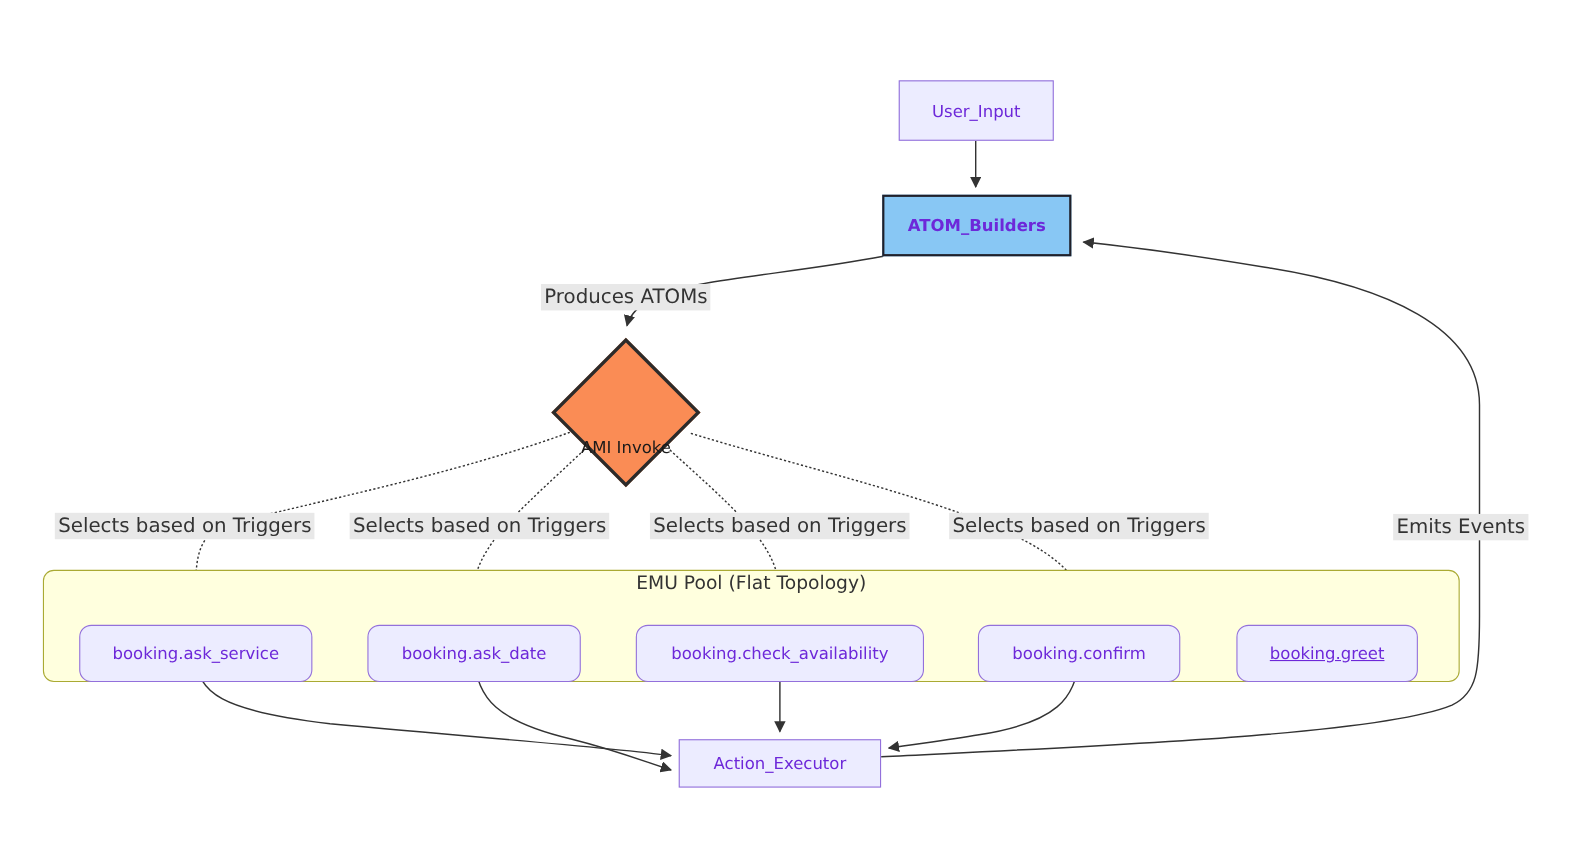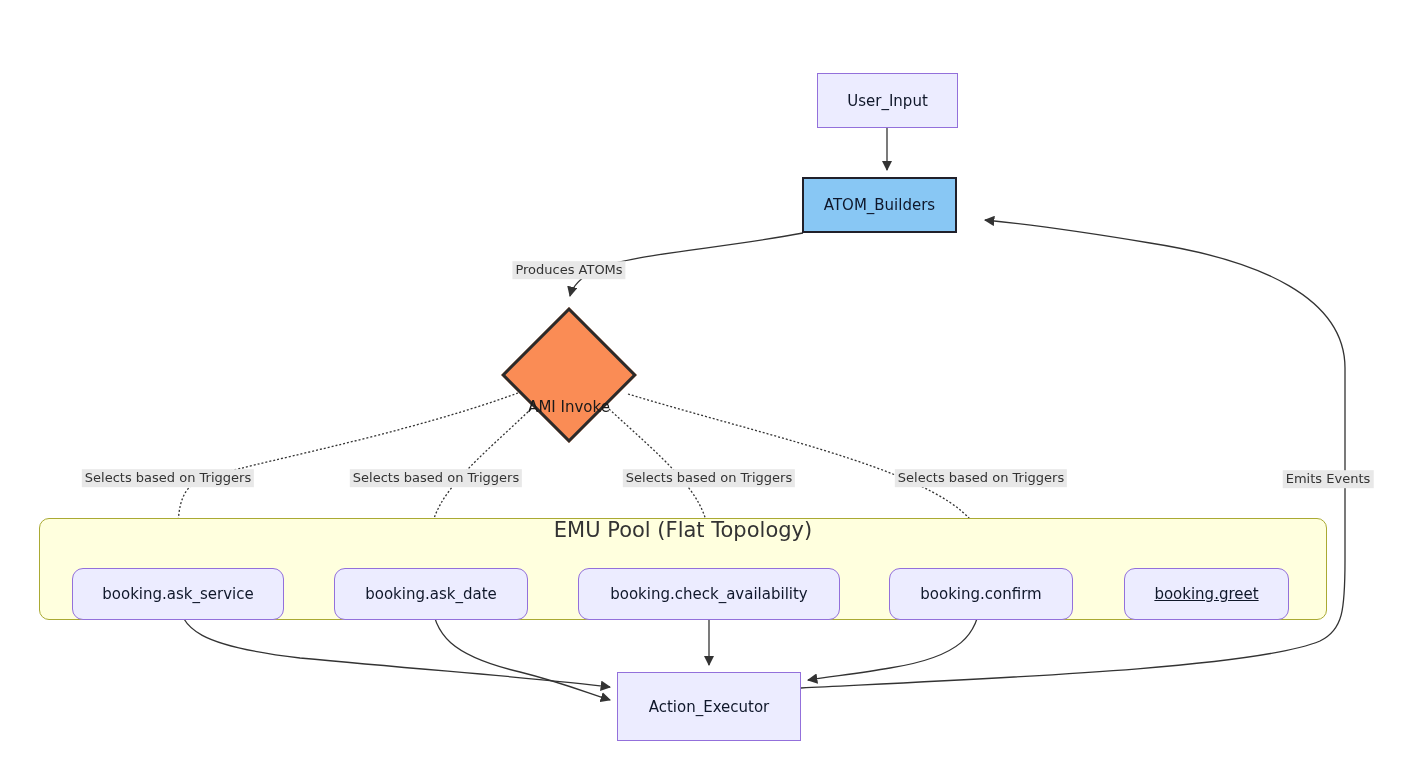--- a/index.html
+++ b/index.html
@@ -3,26 +3,26 @@
 <meta charset="utf-8">
 <style>
   html,body{margin:0;padding:0;background:#ffffff;}
   #canvas{
     position:relative;width:1428px;height:776px;background:#ffffff;overflow:hidden;
     font-family:"DejaVu Sans","Liberation Sans",sans-serif;color:#1a1a1a;
   }
   #edges{position:absolute;left:0;top:0;width:1428px;height:776px;}
   .node{
     position:absolute;display:flex;align-items:center;justify-content:center;
-    font-size:15px;color:#0f172a;text-align:center;box-sizing:border-box;
+    font-size:15px;color:#6d28d9;text-align:center;box-sizing:border-box;
     background:#ECECFF;border:1px solid #9370DB;
   }
   .node-user-input{left:817px;top:73px;width:141px;height:55px;}
-  .node-atom-builders{left:802px;top:177px;width:155px;height:56px;background:#88C7F4;border:2px solid #20202a;}
-  .node-action-executor{left:617px;top:672px;width:184px;height:69px;}
+  .node-atom-builders{left:802px;top:177px;width:172px;height:56px;background:#88C7F4;border:2px solid #20202a;font-weight:bold;}
+  .node-action-executor{left:617px;top:672px;width:184px;height:44px;}
   .emu{top:568px;height:52px;border-radius:11px;}
   .emu-ask-service{left:72px;width:212px;}
   .emu-ask-date{left:334px;width:194px;}
   .emu-check-availability{left:578px;width:262px;}
   .emu-confirm{left:889px;width:184px;}
   .emu-greet{left:1124px;width:165px;text-decoration:underline;}
   .diamond-shape{
     position:absolute;left:521px;top:327px;width:96px;height:96px;
     background:#FA8C55;border:3px solid #2b2b2b;transform:rotate(45deg);
     box-sizing:border-box;
@@ -30,25 +30,25 @@
   .diamond-label{
     position:absolute;left:569px;top:375px;transform:translate(-50%,-50%);
     font-size:15px;color:#1a1a1a;white-space:nowrap;margin-top:32px;
   }
   .pool{
     position:absolute;left:39px;top:518px;width:1288px;height:102px;
     background:#FFFFDE;border:1px solid #AAAA33;border-radius:10px;box-sizing:border-box;
   }
   .pool-title{
     position:absolute;left:683px;top:530px;transform:translate(-50%,-50%);
-    font-size:21px;color:#333333;white-space:nowrap;
+    font-size:17px;color:#333333;white-space:nowrap;
   }
   .edge-label{
     position:absolute;transform:translate(-50%,-50%);
-    background:#e8e8e8;color:#333333;font-size:13px;line-height:1.2;
+    background:#e8e8e8;color:#333333;font-size:18px;line-height:1.2;
     padding:1px 3px;white-space:nowrap;
   }
   .lbl-produces{left:569px;top:270px;}
   .lbl-selects-1{left:168px;top:478px;}
   .lbl-selects-2{left:436px;top:478px;}
   .lbl-selects-3{left:709px;top:478px;}
   .lbl-selects-4{left:981px;top:478px;}
   .lbl-emits{left:1328px;top:479px;}
 </style>
 </head>

